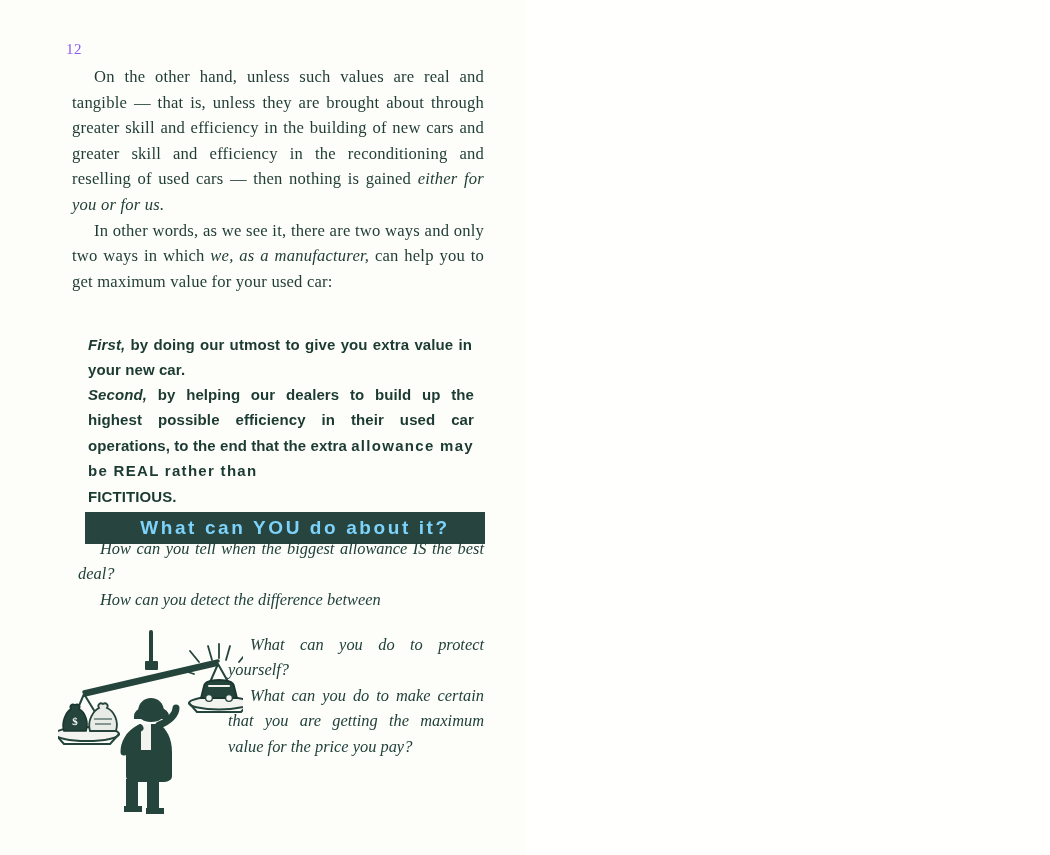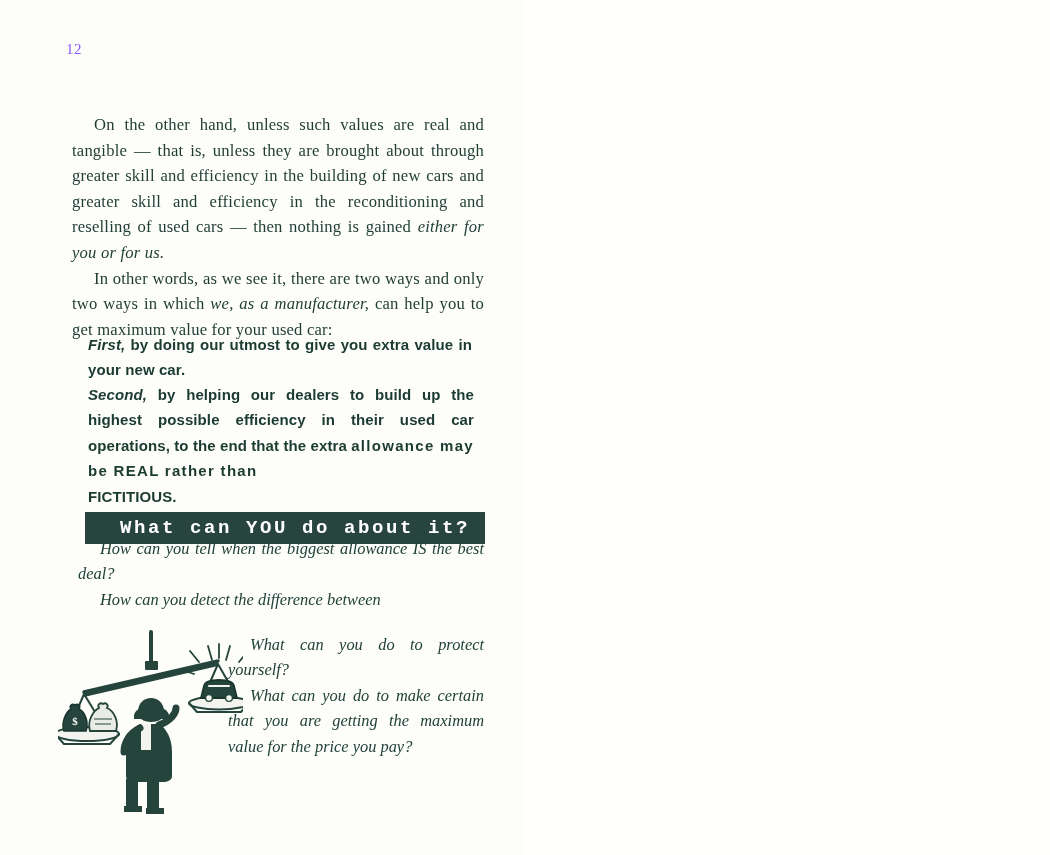--- a/index.html
+++ b/index.html
@@ -43,21 +43,20 @@
     position: absolute;
     font-family: "Liberation Serif", serif;
     color: #1e3b34;
     text-align: justify;
     text-justify: inter-word;
   }
   .body-text {
     font-size: 16.6px;
     line-height: 25.6px;
     letter-spacing: .2px;
-    margin-top: 48px;
   }
   .body-text p { margin: 0; text-indent: 22px; }
   .ital { font-style: italic; }
   .callout {
     position: absolute;
     font-family: "Liberation Sans", sans-serif;
     font-weight: bold;
     font-size: 15px;
     line-height: 25.4px;
     color: #1b3a32;
@@ -69,24 +68,24 @@
 
   
   .banner {
     position: absolute;
     background: #27453e;
     display: flex;
     align-items: center;
     justify-content: center;
   }
   .banner-text {
-    font-family: Liberation Mono, monospace;
+    font-family: Liberation Sans, sans-serif;
     font-weight: bold;
     font-size: 19px;
-    color: #ffffff;
+    color: #7dd3fc;
     letter-spacing: 2.6px;
     white-space: nowrap;
     margin-left: 20px;
   }
 
   
   .qblock {
     position: absolute;
     font-family: "Liberation Serif", serif;
     font-style: italic;

